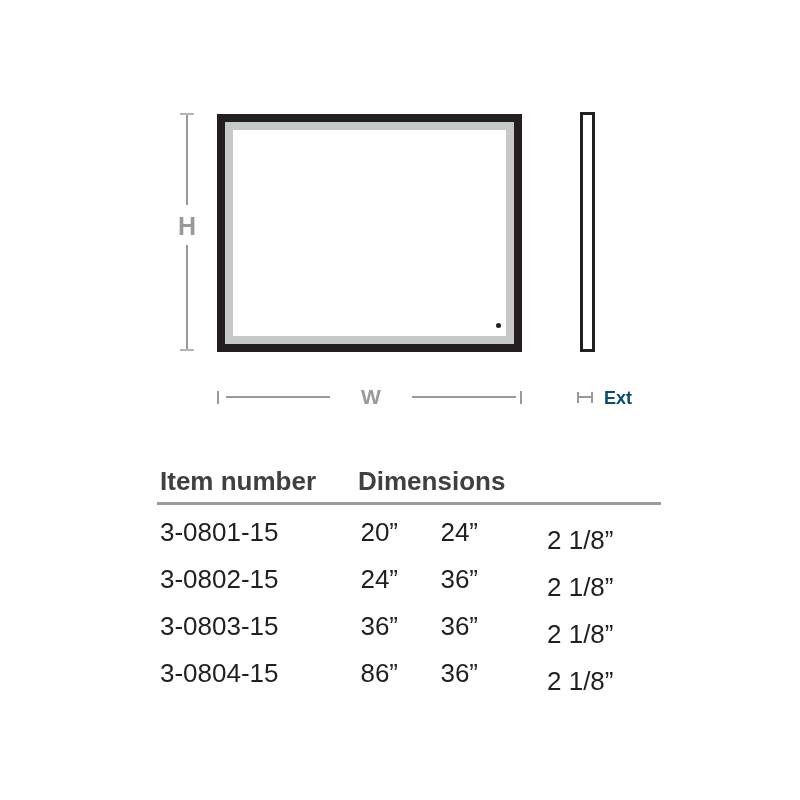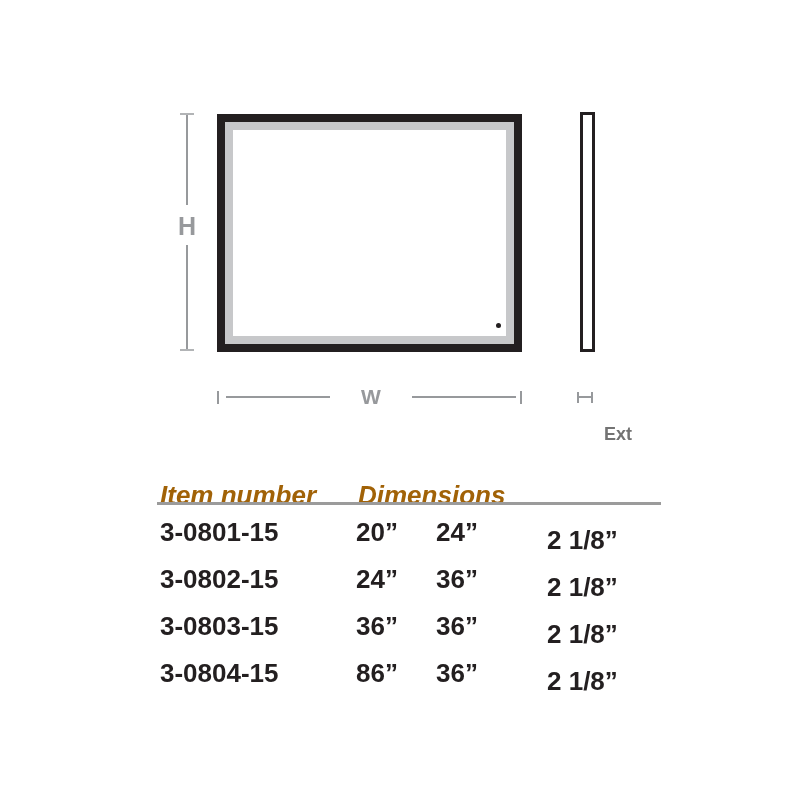--- a/index.html
+++ b/index.html
@@ -59,40 +59,39 @@
     width: 15px; height: 240px;
     border: 3px solid #231f20; background: #ffffff;
   }
 
   
   .ext-tick-l { left: 577px; top: 392px; width: 2px; height: 11px; background: #97999c; }
   .ext-tick-r { left: 591px; top: 392px; width: 2px; height: 11px; background: #97999c; }
   .ext-line   { left: 578px; top: 396px; width: 14px; height: 2px; }
   .ext-label {
     position: absolute; left: 604px; top: 388px;
-    font-size: 18px; font-weight: bold; color: #737373; margin-top: 36px;
+    font-size: 18px; font-weight: bold; color: #0c4a6e;
   }
 
   
   .th {
-    position: absolute; top: 480px;
-    font-size: 26px; font-weight: bold; color: #a16207;
+    position: absolute; top: 466px;
+    font-size: 26px; font-weight: bold; color: #404040;
     white-space: nowrap;
-    font-style: italic;
   }
   .th-item { left: 160px; }
   .th-dim  { left: 358px; }
   .th-ext  { left: 547px; }
   .rule {
     position: absolute; left: 157px; top: 502px;
     width: 504px; height: 3px; background: #9b9b9b;
   }
   .trow {
     position: absolute; left: 0; width: 688px; height: 34px;
-    font-size: 26px; font-weight: bold; color: #231f20;
+    font-size: 26px; font-weight: normal; color: #231f20;
   }
   .trow .cell { position: absolute; white-space: nowrap; }
   .cell-item { left: 160px; }
   .cell-d1   { left: 325px; width: 73px; text-align: right; }
   .cell-d2   { left: 405px; width: 73px; text-align: right; }
   .cell-ext  { left: 547px; margin-top: 8px; }
   .row-0 { top: 517px; }
   .row-1 { top: 564px; }
   .row-2 { top: 611px; }
   .row-3 { top: 658px; padding-left: 19px; }

